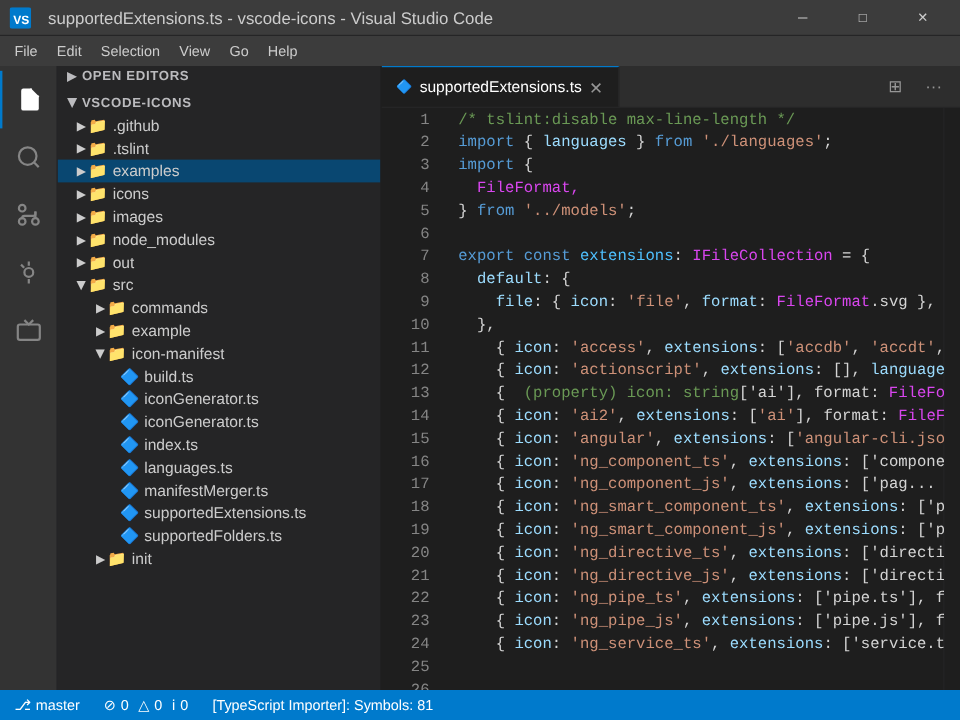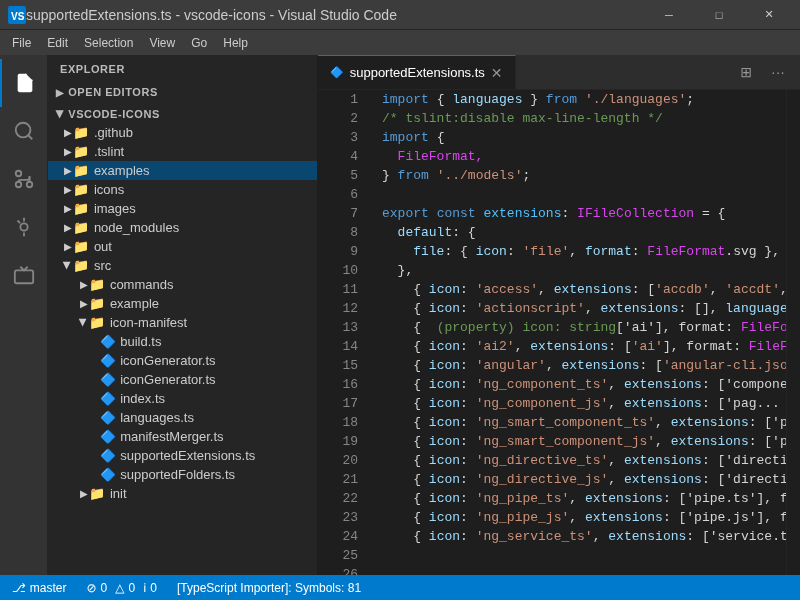--- a/index.html
+++ b/index.html
@@ -84,21 +84,21 @@
       height: 25px; background: #007acc; display: flex; align-items: center; padding: 0 8px; gap: 12px;
       font-size: 12px; color: #ffffff;
     }
     .status-item { display: flex; align-items: center; gap: 4px; cursor: pointer; padding: 0 4px; }
     .status-right { margin-left: auto; display: flex; gap: 4px; }
   </style>
 </head>
 <body>
 
 <div id="titlebar">
-  <div style="width:18px;height:18px;margin-right:0;">
+  <div style="width:18px;height:18px;margin-right:14px;">
     <svg width="18" height="18" viewBox="0 0 18 18">
       <rect width="18" height="18" fill="#007acc" rx="2"></rect>
       <text x="3" y="14" font-size="10" fill="white" font-weight="bold">VS</text>
     </svg>
   </div>
   <span style="font-size:14px;color:#cccccc;flex:1;">supportedExtensions.ts - vscode-icons - Visual Studio Code</span>
   <div class="win-controls">
     <div class="win-btn">─</div>
     <div class="win-btn">□</div>
     <div class="win-btn close">✕</div>
@@ -148,21 +148,20 @@
     </div>
     <div class="activity-icon" title="Extensions" style="color:#858585;">
       <svg width="22" height="22" viewBox="0 0 24 24" fill="none" stroke="currentColor" stroke-width="2">
         <rect x="2" y="7" width="20" height="14" rx="2"></rect>
         <path d="M16 3l-4 4-4-4"></path>
       </svg>
     </div>
   </div>
 
   <div id="sidebar">
-    <div id="sidebar-header">EXPLORER</div>
     <div id="sidebar-content">
 
       <div class="tree-section">
         <div class="tree-section-header">
           <span class="chevron">▶</span>
           <span>OPEN EDITORS</span>
         </div>
       </div>
 
       <div class="tree-section">
@@ -330,22 +329,22 @@
         <div>19</div>
           <div>20</div>
           <div>21</div>
           <div>22</div>
           <div>23</div>
           <div>24</div>
         <div>25</div>
           <div>26</div>
       </div>
       <div id="code-area">
+        <span class="line"><span class="comment">/* tslint:disable max-line-length */</span></span>
         <span class="line"><span class="kw">import</span> <span class="punct">{ </span><span class="prop">languages</span><span class="punct"> } </span><span class="kw">from</span><span class="str"> './languages'</span><span class="punct">;</span></span>
-        <span class="line"><span class="comment">/* tslint:disable max-line-length */</span></span>
         <span class="line"><span class="kw">import</span> <span class="punct">{</span></span>
         <span class="line">  <span class="type">FileFormat,</span></span>
         <span class="line"><span class="punct">} </span><span class="kw">from</span><span class="str"> '../models'</span><span class="punct">;</span></span>
         <span class="line"></span>
         <span class="line"><span class="kw">export</span> <span class="kw">const</span> <span class="const">extensions</span><span class="punct">: </span><span class="type">IFileCollection</span><span class="punct"> = {</span></span>
         <span class="line">  <span class="prop">default</span><span class="punct">: {</span></span>
         <span class="line">    <span class="prop">file</span><span class="punct">: { </span><span class="prop">icon</span><span class="punct">: </span><span class="str">'file'</span><span class="punct">, </span><span class="prop">format</span><span class="punct">: </span><span class="type">FileFormat</span><span class="punct">.svg },</span></span>
         <span class="line">  <span class="punct">},</span></span>
         <span class="line">    <span class="punct">{ </span><span class="prop">icon</span><span class="punct">: </span><span class="str">'access'</span><span class="punct">, </span><span class="prop">extensions</span><span class="punct">: [</span><span class="str">'accdb'</span><span class="punct">, </span><span class="str">'accdt'</span><span class="punct">,</span></span>
         <span class="line">    <span class="punct">{ </span><span class="prop">icon</span><span class="punct">: </span><span class="str">'actionscript'</span><span class="punct">, </span><span class="prop">extensions</span><span class="punct">: [], </span><span class="prop">languages</span></span>

